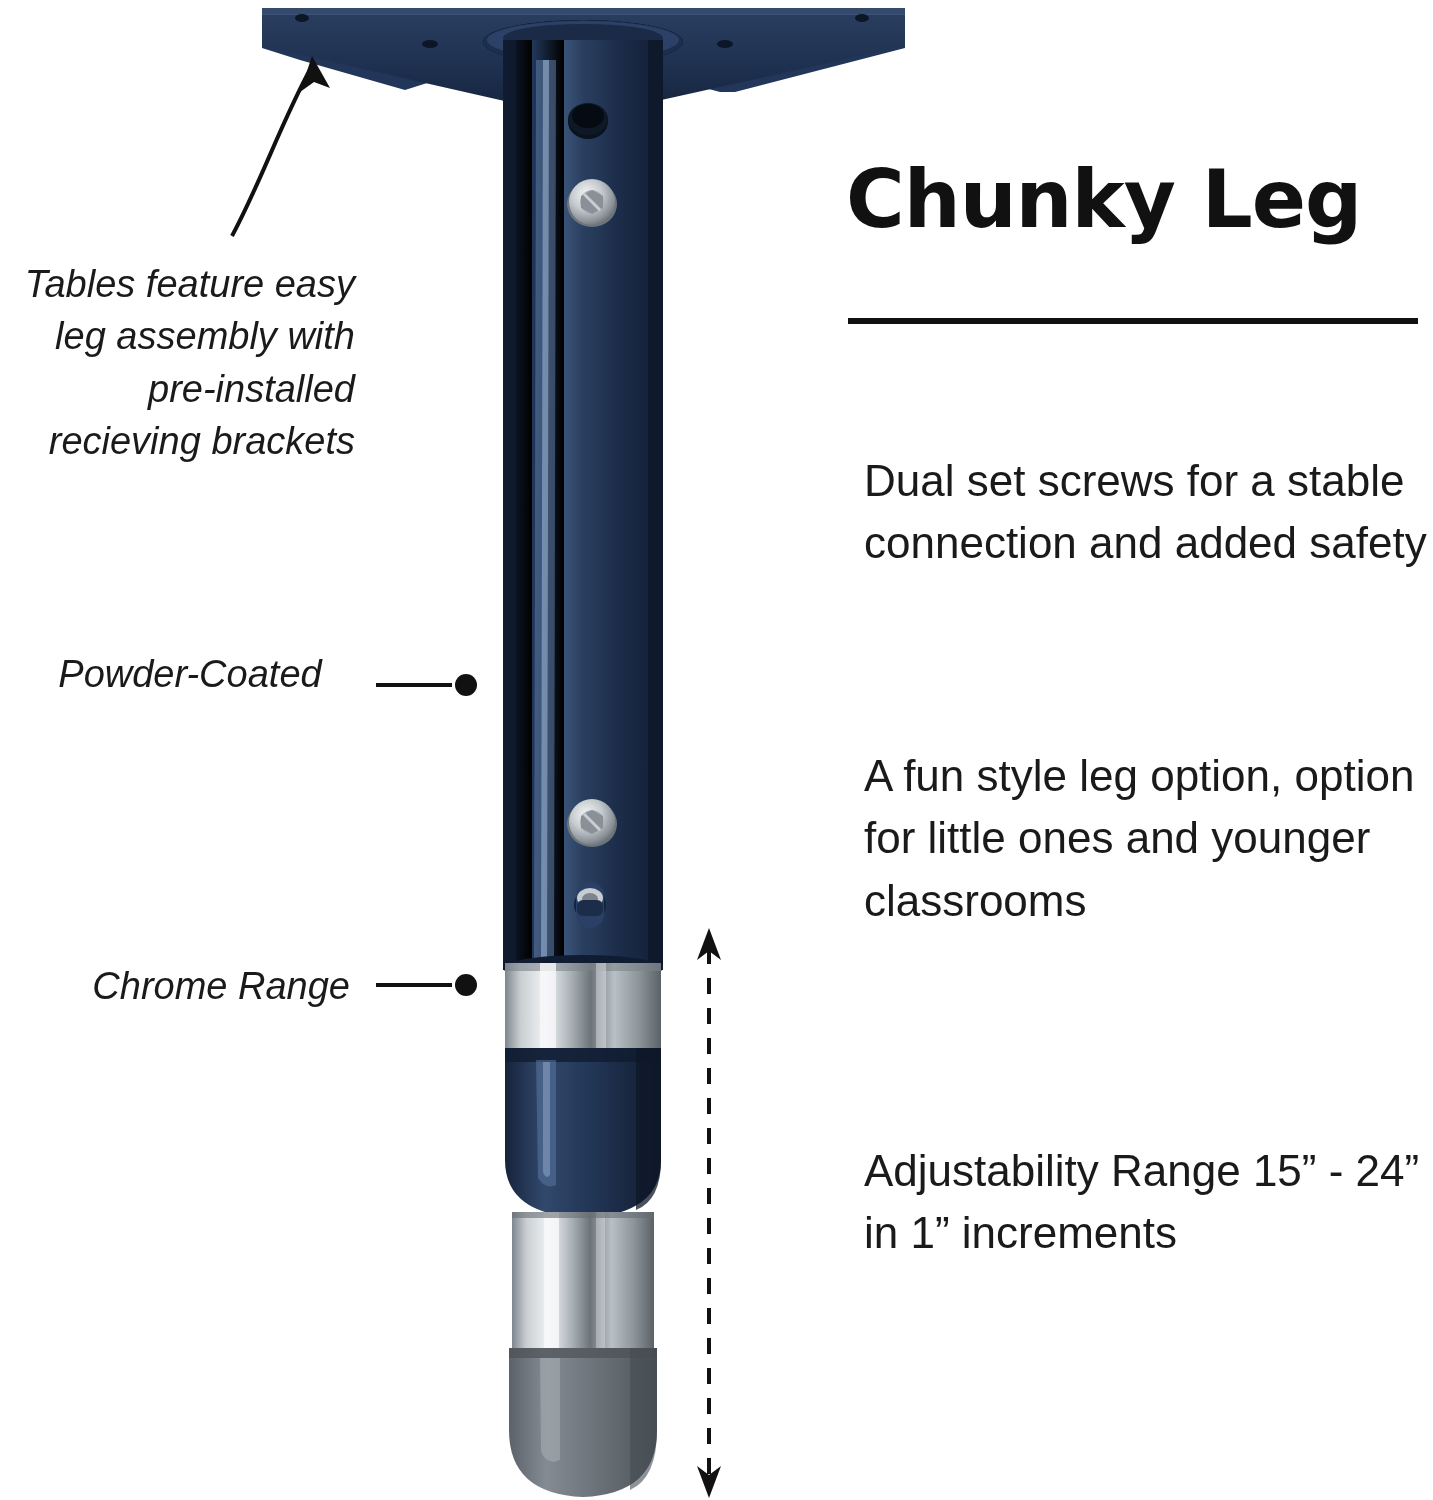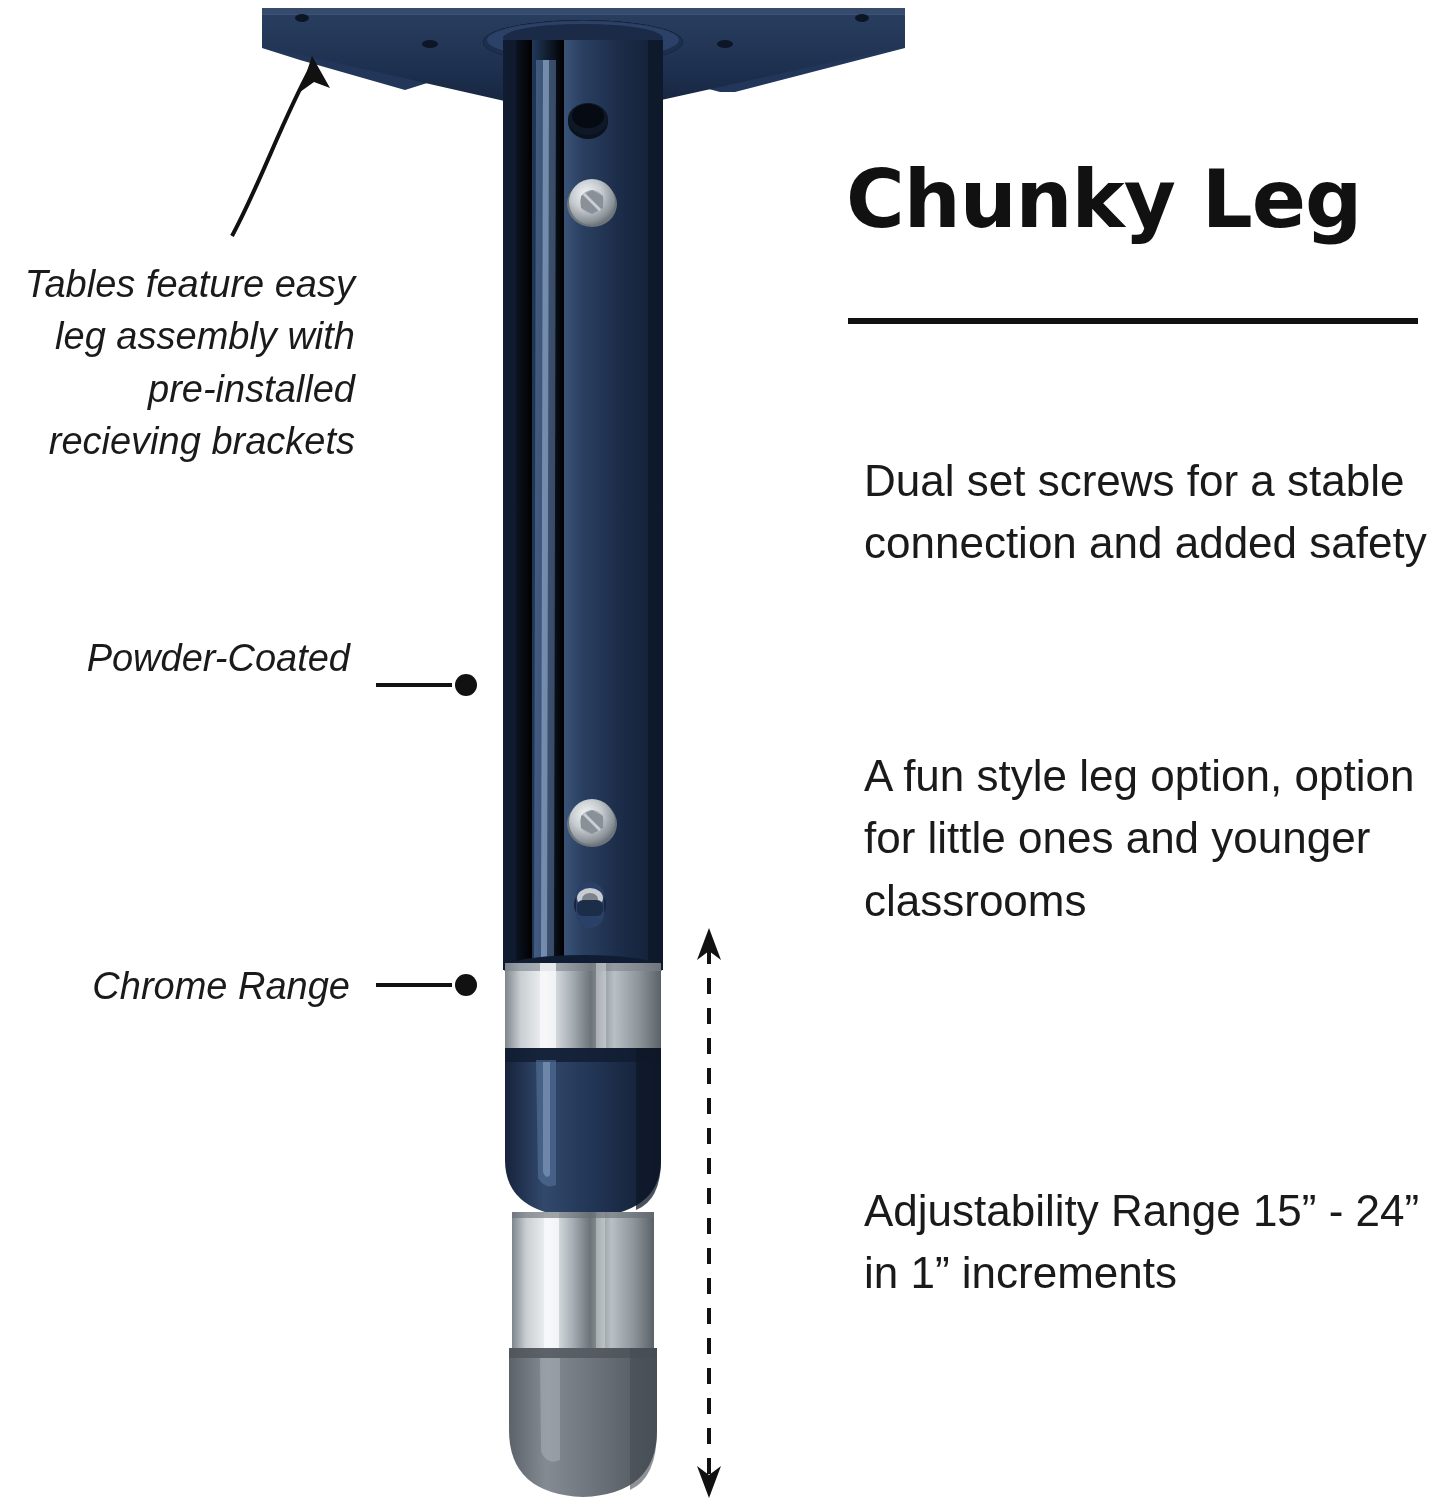--- a/index.html
+++ b/index.html
@@ -46,41 +46,42 @@
     left: 848px;
     font-family: "Liberation Sans", sans-serif;
     font-size: 44px;
     line-height: 1.42;
     color: #1a1a1a;
     width: 570px;
     margin-left: 16px;
   }
   #block-screws { top: 450px; }
   #block-style  { top: 745px; }
-  #block-range  { top: 1180px; }
+  #block-range  { top: 1140px; }
 
   
   .callout {
     position: absolute;
     font-family: "Liberation Sans", sans-serif;
     font-style: italic;
     font-size: 38px;
     line-height: 1.38;
     color: #1a1a1a;
     text-align: right;
   }
   #callout-brackets {
     left: -10px;
     top: 258px;
     width: 365px;
   }
   #callout-powder {
     left: 30px;
-    top: 632px;
+    top: 648px;
     width: 320px;
+    text-align: center;
   }
   #callout-chrome {
     left: 30px;
     top: 960px;
     width: 320px;
   }
 
   
   #art {
     position: absolute;

